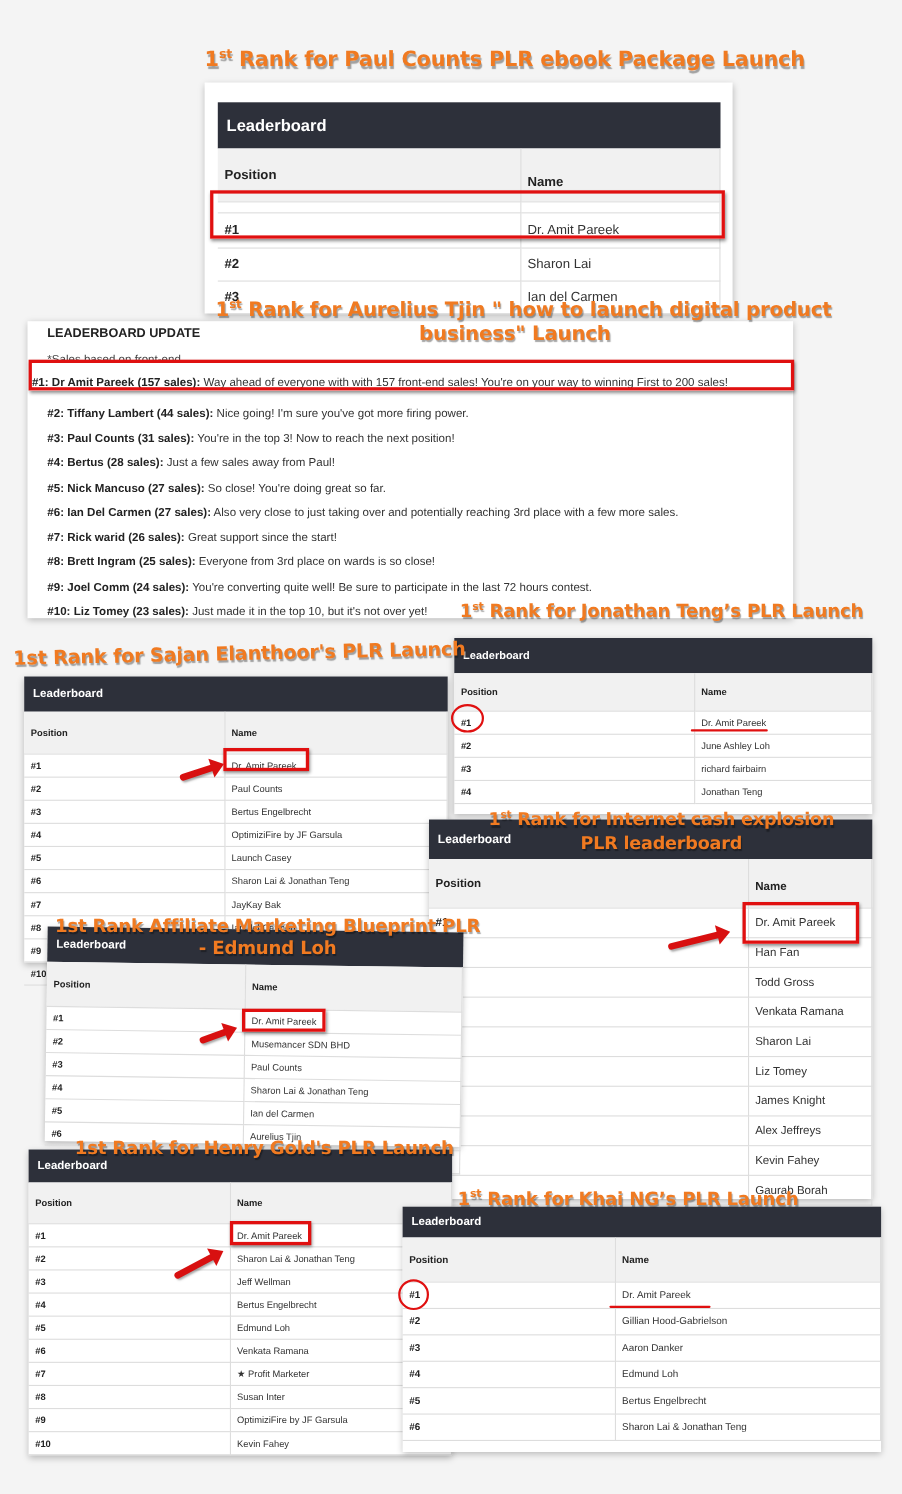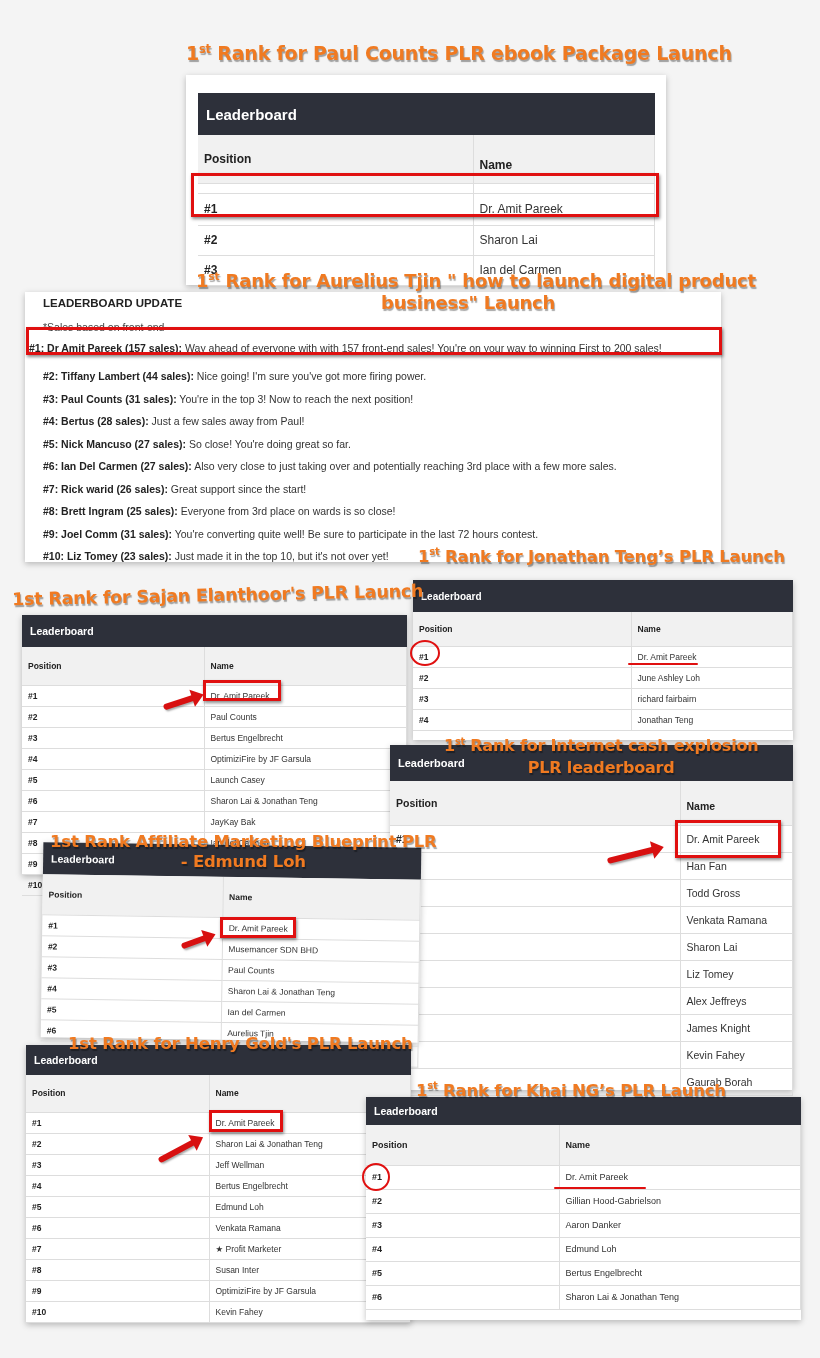--- a/index.html
+++ b/index.html
@@ -103,21 +103,21 @@
     <p class="update-line" style="margin-left:0;"><b>#1: Dr Amit Pareek (157 sales):</b><span> Way ahead of everyone with with 157 front-end sales! You're on your way to winning First to 200 sales!</span></p>
   </div>
   <div style="position:absolute;left:18px;top:73px;line-height:22.5px;">
     <p class="update-line"><b>#2: Tiffany Lambert (44 sales):</b><span> Nice going! I'm sure you've got more firing power.</span></p>
     <p class="update-line"><b>#3: Paul Counts (31 sales):</b><span> You're in the top 3! Now to reach the next position!</span></p>
     <p class="update-line"><b>#4: Bertus (28 sales):</b><span> Just a few sales away from Paul!</span></p>
     <p class="update-line"><b>#5: Nick Mancuso (27 sales):</b><span> So close! You're doing great so far.</span></p>
     <p class="update-line"><b>#6: Ian Del Carmen (27 sales):</b><span> Also very close to just taking over and potentially reaching 3rd place with a few more sales.</span></p>
     <p class="update-line"><b>#7: Rick warid (26 sales):</b><span> Great support since the start!</span></p>
     <p class="update-line"><b>#8: Brett Ingram (25 sales):</b><span> Everyone from 3rd place on wards is so close!</span></p>
-    <p class="update-line"><b>#9: Joel Comm (31 sales):</b><span> You're converting quite well! Be sure to participate in the last 72 hours contest.</span></p>
+    <p class="update-line"><b>#9: Joel Comm (24 sales):</b><span> You're converting quite well! Be sure to participate in the last 72 hours contest.</span></p>
     <p class="update-line"><b>#10: Liz Tomey (23 sales):</b><span> Just made it in the top 10, but it's not over yet!</span></p>
   </div>
 </div>
 <div class="redbox" style="left:26px;top:327px;width:690px;height:22px;"></div>
 <div class="caption" style="left:196px;top:266px;font-size:18px;line-height:22px;">
   <span>1</span><sup>st</sup><span> Rank for Aurelius Tjin  " how to launch digital product</span><br>
   <span style="display:inline-block;padding-left:185px;">business" Launch</span>
 </div>
 
 <div class="caption" style="left:418px;top:546px;font-size:16.5px;">
@@ -253,25 +253,25 @@
     <tr style="height:27px">
           <td class="pos"></td>
           <td class="name">Sharon Lai</td>
         </tr>
     <tr style="height:27px">
           <td class="pos"></td>
           <td class="name">Liz Tomey</td>
         </tr>
     <tr style="height:27px">
           <td class="pos"></td>
+          <td class="name">James Knight</td>
+        </tr>
+    <tr style="height:27px">
+          <td class="pos"></td>
           <td class="name">Alex Jeffreys</td>
-        </tr>
-    <tr style="height:27px">
-          <td class="pos"></td>
-          <td class="name">James Knight</td>
         </tr>
     <tr style="height:27px">
           <td class="pos"></td>
           <td class="name">Kevin Fahey</td>
         </tr>
     <tr style="height:27px">
           <td class="pos"></td>
           <td class="name">Gaurab Borah</td>
         </tr>
   </tbody>

